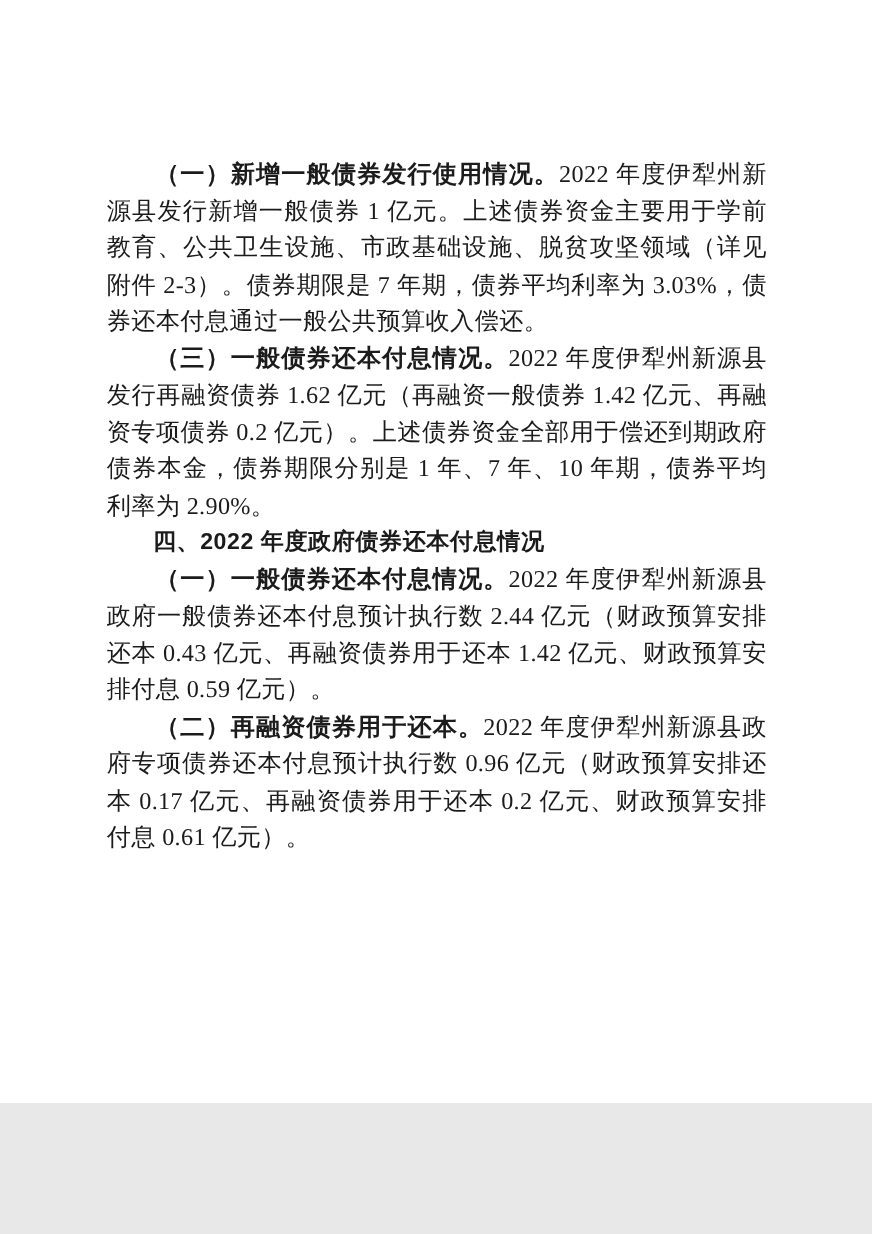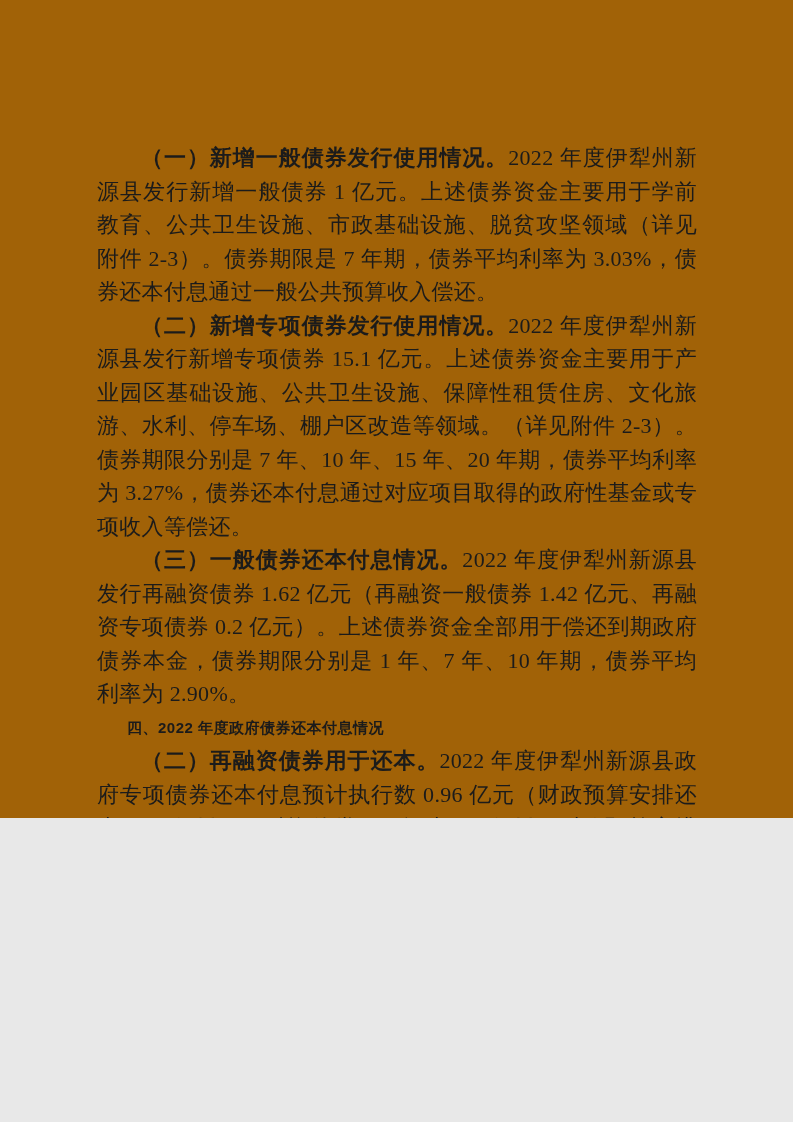--- a/index.html
+++ b/index.html
@@ -3,23 +3,23 @@
 <meta charset="utf-8">
 <style>
   html, body {
     margin: 0;
     padding: 0;
     background: #e8e8e8;
   }
   .page {
     position: relative;
     width: 793px;
-    height: 818px;
+    height: 1003px;
     margin: 0 auto;
-    background: #a16207;
+    background: #ffffff;
     overflow: hidden;
     font-family: "Liberation Serif", "DejaVu Serif", serif;
     color: #1b1b1b;
   }
   .content {
     position: absolute;
     left: 97px;
     top: 141px;
     width: 600px;
   }
@@ -29,21 +29,21 @@
     line-height: 33.5px;
     text-align: justify;
     text-indent: 2em;
     letter-spacing: 0.3px;
   }
   p.para .lead {
     font-weight: bold;
   }
   p.heading {
     margin: 0;
-    font-size: 15px;
+    font-size: 21px;
     line-height: 33.5px;
     text-indent: 2em;
     font-family: "Liberation Sans", "DejaVu Sans", sans-serif;
     font-weight: 600;
     letter-spacing: 0.5px;
   }
   .footer {
     position: absolute;
     top: 1033px;
     left: 0;
@@ -54,26 +54,26 @@
   }
 </style>
 </head>
 <body>
 
 <div class="page">
   <div class="content">
 
     <p class="para"><span class="lead">（一）新增一般债券发行使用情况。</span><span>2022 年度伊犁州新源县发行新增一般债券 1 亿元。上述债券资金主要用于学前教育、公共卫生设施、市政基础设施、脱贫攻坚领域（详见附件 2-3）。债券期限是 7 年期，债券平均利率为 3.03%，债券还本付息通过一般公共预算收入偿还。</span></p>
 
-    <p class="para"><span class="lead">（二）新增专项债券发行使用情况。</span><span>2022 年度伊犁州新源县发行新增专项债券 15.1 亿元。上述债券资金主要用于产业园区基础设施、公共卫生设施、保障性租赁住房、文化旅游、水利、停车场、棚户区改造等领域。（详见附件 2-3）。债券期限分别是 7 年、10 年、15 年、20 年期，债券平均利率为 3.27%，债券还本付息通过对应项目取得的政府性基金或专项收入等偿还。</span></p>
 
     <p class="para"><span class="lead">（三）一般债券还本付息情况。</span><span>2022 年度伊犁州新源县发行再融资债券 1.62 亿元（再融资一般债券 1.42 亿元、再融资专项债券 0.2 亿元）。上述债券资金全部用于偿还到期政府债券本金，债券期限分别是 1 年、7 年、10 年期，债券平均利率为 2.90%。</span></p>
 
     <p class="heading">四、2022 年度政府债券还本付息情况</p>
 
 
+    <p class="para"><span class="lead">（一）一般债券还本付息情况。</span><span>2022 年度伊犁州新源县政府一般债券还本付息预计执行数 2.44 亿元（财政预算安排还本 0.43 亿元、再融资债券用于还本 1.42 亿元、财政预算安排付息 0.59 亿元）。</span></p>
 
     <p class="para"><span class="lead">（二）再融资债券用于还本。</span><span>2022 年度伊犁州新源县政府专项债券还本付息预计执行数 0.96 亿元（财政预算安排还本 0.17 亿元、再融资债券用于还本 0.2 亿元、财政预算安排付息 0.61 亿元）。</span></p>
 
   </div>
 
   <div class="footer">2</div>
 </div>
 
 </body></html>

